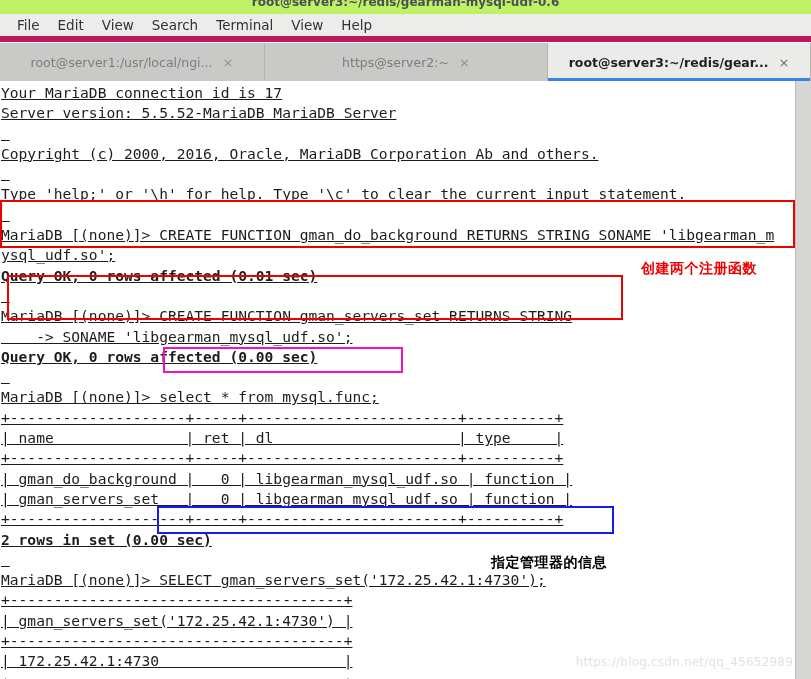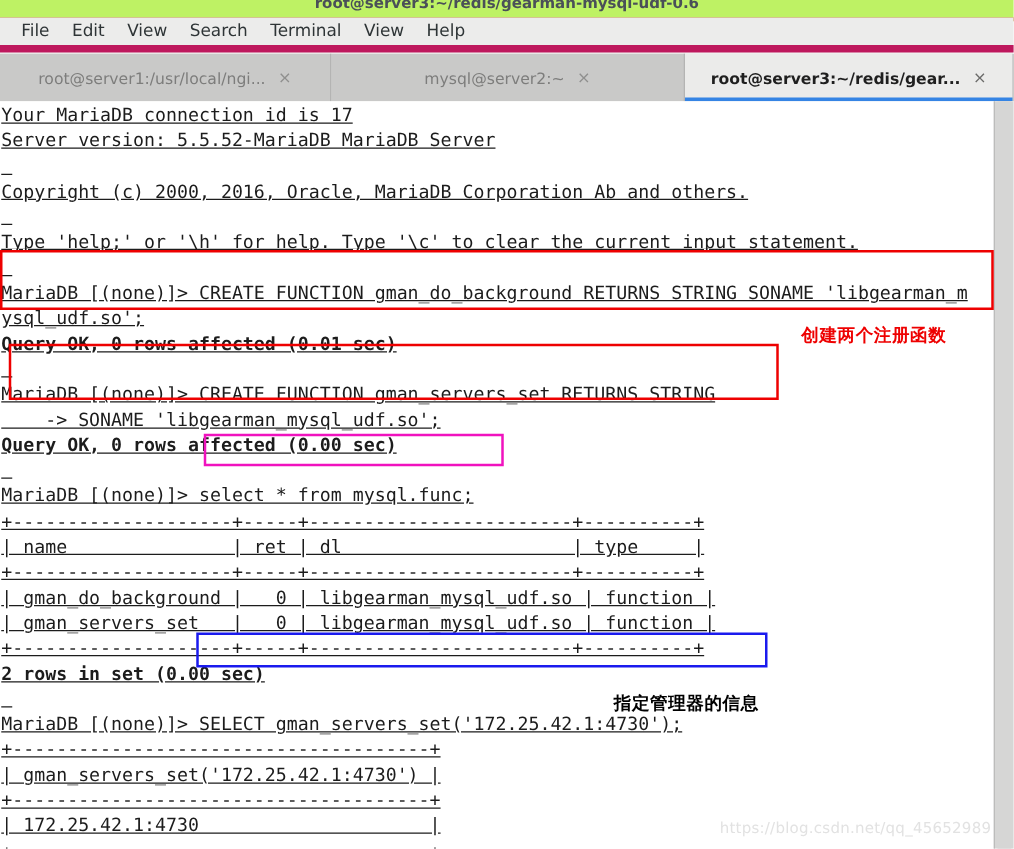--- a/index.html
+++ b/index.html
@@ -211,21 +211,21 @@
     <div class="menu-item">View</div>
     <div class="menu-item">Help</div>
   </div>
 
   <div class="tabbar">
     <div class="tab inactive tab-0">
       <span class="tab-label">root@server1:/usr/local/ngi...</span>
       <span class="tab-close">×</span>
     </div>
     <div class="tab inactive tab-1">
-      <span class="tab-label">mysql@server2:~</span>
+      <span class="tab-label">https@server2:~</span>
       <span class="tab-close">×</span>
     </div>
     <div class="tab active tab-2">
       <span class="tab-label">root@server3:~/redis/gear...</span>
       <span class="tab-close">×</span>
     </div>
   </div>
 
   <div class="terminal">
     <div class="term-text" id="term-text"><div class="term-line">Your MariaDB connection id is 17</div><div class="term-line">Server version: 5.5.52-MariaDB MariaDB Server</div><div class="term-line">&nbsp;</div><div class="term-line">Copyright (c) 2000, 2016, Oracle, MariaDB Corporation Ab and others.</div><div class="term-line">&nbsp;</div><div class="term-line">Type 'help;' or '\h' for help. Type '\c' to clear the current input statement.</div><div class="term-line">&nbsp;</div><div class="term-line">MariaDB [(none)]&gt; CREATE FUNCTION gman_do_background RETURNS STRING SONAME 'libgearman_m</div><div class="term-line">ysql_udf.so';</div><div class="term-line bold">Query OK, 0 rows affected (0.01 sec)</div><div class="term-line">&nbsp;</div><div class="term-line">MariaDB [(none)]&gt; CREATE FUNCTION gman_servers_set RETURNS STRING</div><div class="term-line">    -&gt; SONAME 'libgearman_mysql_udf.so';</div><div class="term-line bold">Query OK, 0 rows affected (0.00 sec)</div><div class="term-line">&nbsp;</div><div class="term-line">MariaDB [(none)]&gt; select * from mysql.func;</div><div class="term-line">+--------------------+-----+------------------------+----------+</div><div class="term-line">| name               | ret | dl                     | type     |</div><div class="term-line">+--------------------+-----+------------------------+----------+</div><div class="term-line">| gman_do_background |   0 | libgearman_mysql_udf.so | function |</div><div class="term-line">| gman_servers_set   |   0 | libgearman_mysql_udf.so | function |</div><div class="term-line">+--------------------+-----+------------------------+----------+</div><div class="term-line bold">2 rows in set (0.00 sec)</div><div class="term-line">&nbsp;</div><div class="term-line">MariaDB [(none)]&gt; SELECT gman_servers_set('172.25.42.1:4730');</div><div class="term-line">+--------------------------------------+</div><div class="term-line">| gman_servers_set('172.25.42.1:4730') |</div><div class="term-line">+--------------------------------------+</div><div class="term-line">| 172.25.42.1:4730                     |</div><div class="term-line">+--------------------------------------+</div></div>

